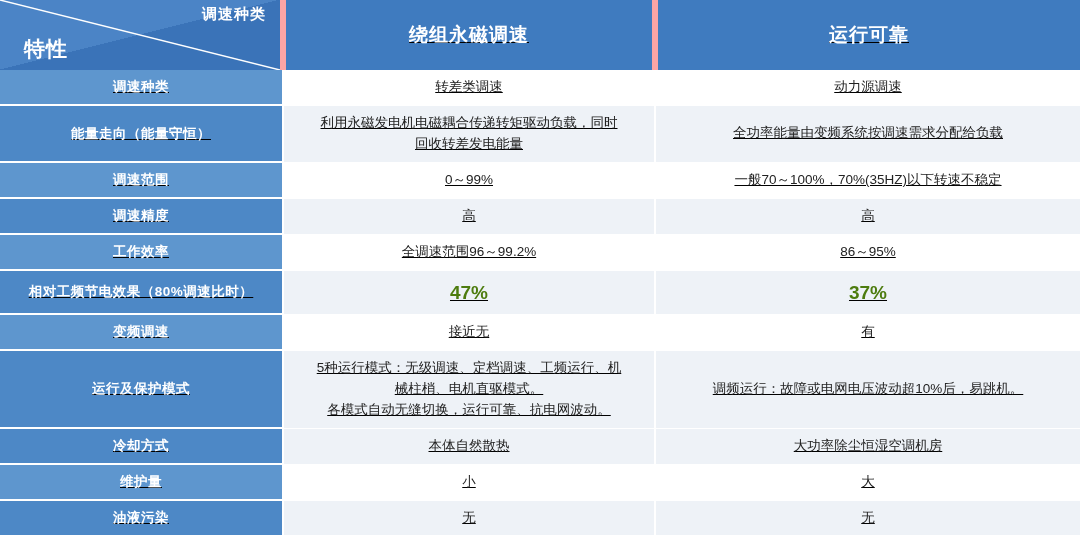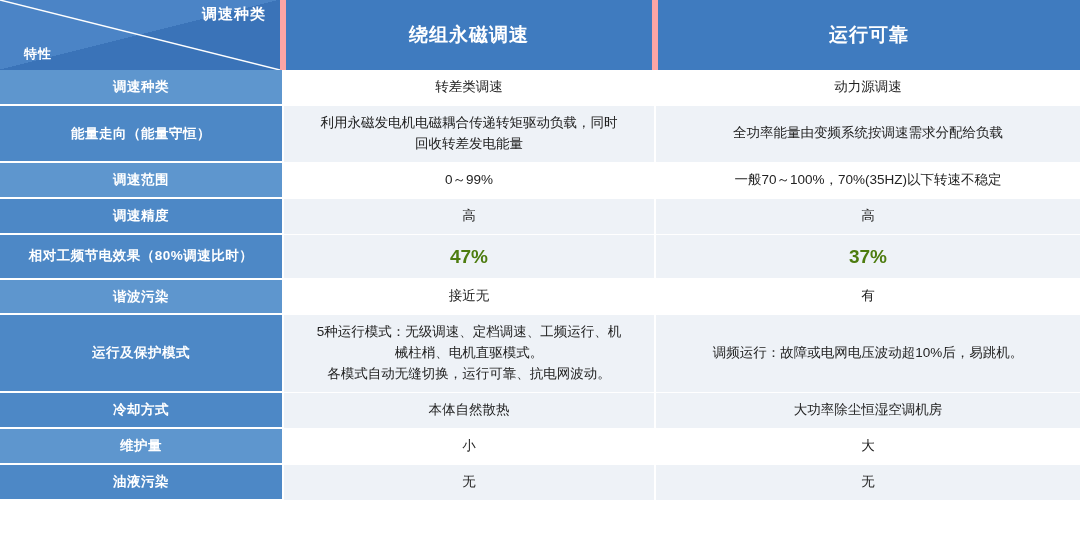--- a/index.html
+++ b/index.html
@@ -10,20 +10,21 @@
   body {
     font-family: "Liberation Sans", "DejaVu Sans", sans-serif;
     width: 1080px;
     height: 559px;
     overflow: hidden;
   }
   .table-wrap {
     width: 1036px;
     height: 559px;
     position: relative;
+    text-decoration: underline;
   }
   table.cmp {
     border-collapse: collapse;
     width: 1080px;
     table-layout: fixed;
   }
   table.cmp col.c0 { width: 283px; }
   table.cmp col.c1 { width: 372px; }
   table.cmp col.c2 { width: 425px; }
 
@@ -58,21 +59,21 @@
     color: #ffffff;
     font-size: 15px;
     font-weight: bold;
     letter-spacing: 1px;
   }
   .corner-bottom-label {
     position: absolute;
     left: 24px;
     bottom: 7px;
     color: #ffffff;
-    font-size: 13px;
+    font-size: 21px;
     font-weight: bold;
     letter-spacing: 1px;
     text-align: right;
   }
   .hdr-cell {
     background: #3f7bbf;
     color: #ffffff;
     font-size: 19px;
     font-weight: bold;
     text-align: center;
@@ -176,30 +177,39 @@
         <tr>
           <td class="rowlabel dk">调速精度</td>
           <td class="data odd">
             <span class="cellline">高</span>
           </td>
           <td class="data odd">
             <span class="cellline">高</span>
           </td>
         </tr>
         <tr>
+          <td class="rowlabel lt">工作效率</td>
+          <td class="data even">
+            <span class="cellline">全调速范围96～99.2%</span>
+          </td>
+          <td class="data even">
+            <span class="cellline">86～95%</span>
+          </td>
+        </tr>
+        <tr>
           <td class="rowlabel dk">相对工频节电效果（80%调速比时）</td>
           <td class="data odd highlight">
             <span class="cellline">47%</span>
           </td>
           <td class="data odd highlight">
             <span class="cellline">37%</span>
           </td>
         </tr>
         <tr>
-          <td class="rowlabel lt">谐波污染</td>
+          <td class="rowlabel lt">变频调速</td>
           <td class="data even">
             <span class="cellline">接近无</span>
           </td>
           <td class="data even">
             <span class="cellline">有</span>
           </td>
         </tr>
         <tr>
           <td class="rowlabel dk">运行及保护模式</td>
           <td class="data odd left">

